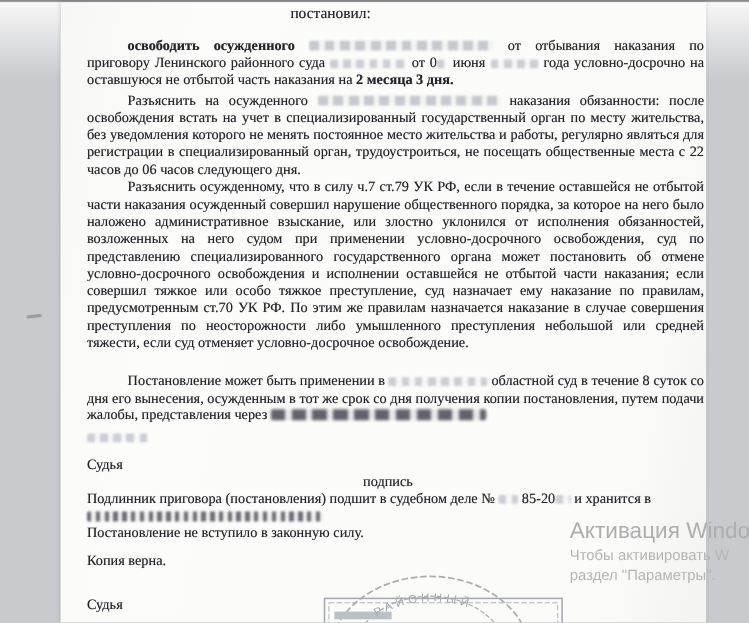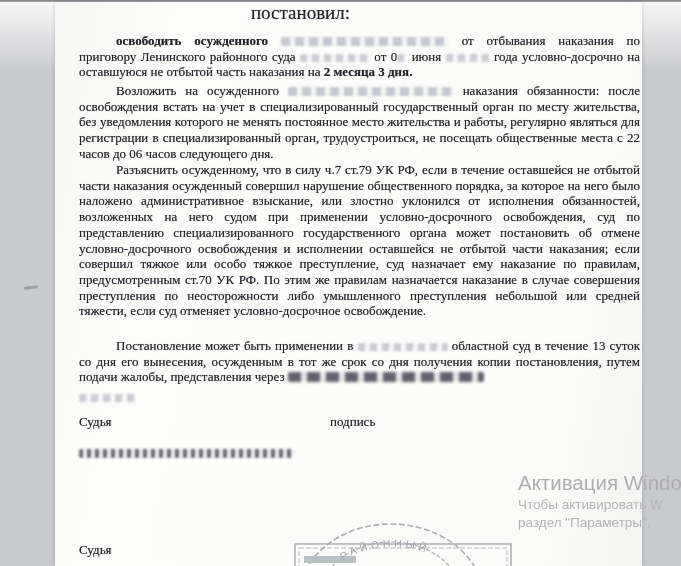--- a/index.html
+++ b/index.html
@@ -28,29 +28,29 @@
   
   .rx{display:inline-block;height:9px;border-radius:2px;transform:translateY(1px);
     background:repeating-linear-gradient(90deg,#c6c9cf 0 9px,rgba(198,201,207,.15) 9px 14px);
     filter:blur(1px);}
   .rx-faint{background:repeating-linear-gradient(90deg,#ccced4 0 7px,rgba(204,206,212,.1) 7px 12px);
     filter:blur(1.2px);height:8px;}
   .rx-dark{background:repeating-linear-gradient(90deg,#61626c 0 13px,rgba(97,98,108,.12) 13px 19px);
     filter:blur(1.4px);height:10px;}
   .rx-dots{background:repeating-linear-gradient(90deg,#6d6e78 0 4px,rgba(109,110,120,.08) 4px 8px);
     filter:blur(.9px);height:9px;}
-  .heading{top:3px;text-align:center;font-size:19px;}
+  .heading{top:3px;text-align:center;font-size:14px;}
   .heading span{display:inline-block;margin-right:118px;}
   .p-release{top:31px;}
   .p-duties{top:81px;}
   .p-clarify{top:160px;}
   .p-appeal{top:336px;}
   .l-city2{top:387px;}
   .sig-row{top:412px;height:18px;position:absolute;}
-  .sig-val{position:absolute;left:251px;top:0;}
+  .sig-val{position:absolute;left:251px;top:16px;}
   .p-original{top:443px;line-height:15.6px;}
   .l-copy{top:500px;}
   .l-judge2{top:540px;}
   .stamp{position:absolute;left:173px;top:502px;}
   .artifact-dash{position:absolute;left:24px;top:286px;width:14px;height:3px;
     background:#9a9ca1;border-radius:2px;transform:rotate(-6deg);filter:blur(.6px);}
   .watermark{
     position:absolute;left:518px;top:470px;width:170px;
     font-family:"Liberation Sans","DejaVu Sans",sans-serif;
     color:#b2b2b2;z-index:5;white-space:nowrap;
@@ -81,55 +81,65 @@
       <span>от 0</span><span class="rx rx-faint" style="width:10px"></span>
       <span>июня</span>
       <span class="rx rx-faint" style="width:44px"></span>
       <span>года условно-досрочно на оставшуюся не отбытой часть наказания на</span>
       <b>2 месяца 3 дня.</b>
     </p>
   </div>
 
   <div class="blk jst p-duties">
     <p class="ind">
-      <span>Возложить на осужденного</span>
+      <span>Разъяснить на осужденного</span>
       <span class="rx" style="width:166px"></span>
       <span>наказания обязанности:</span>
       <span>после освобождения встать на учет в специализированный государственный орган по месту жительства, без уведомления которого не менять постоянное место жительства и работы, регулярно являться для регистрации в специализированный орган, трудоустроиться, не посещать общественные места с 22 часов до 06 часов следующего дня.</span>
     </p>
   </div>
 
   <div class="blk jst p-clarify">
     <p class="ind">Разъяснить осужденному, что в силу ч.7 ст.79 УК РФ, если в течение оставшейся не отбытой части наказания осужденный совершил нарушение общественного порядка, за которое на него было наложено административное взыскание, или злостно уклонился от исполнения обязанностей, возложенных на него судом при применении условно-досрочного освобождения, суд по представлению специализированного государственного органа может постановить об отмене условно-досрочного освобождения и исполнении оставшейся не отбытой части наказания; если совершил тяжкое или особо тяжкое преступление, суд назначает ему наказание по правилам, предусмотренным ст.70 УК РФ. По этим же правилам назначается наказание в случае совершения преступления по неосторожности либо умышленного преступления небольшой или средней тяжести, если суд отменяет условно-досрочное освобождение.</p>
   </div>
 
   <div class="blk jst p-appeal">
     <p class="ind">
       <span>Постановление может быть применении в</span>
       <span class="rx rx-faint" style="width:90px"></span>
-      <span>областной суд в течение 13 суток со дня его вынесения, осужденным в тот же срок со дня получения копии постановления, путем подачи жалобы, представления через</span>
+      <span>областной суд в течение 8 суток со дня его вынесения, осужденным в тот же срок со дня получения копии постановления, путем подачи жалобы, представления через</span>
       <span class="rx rx-dark" style="width:196px"></span>
     </p>
   </div>
 
   <div class="blk l-city2">
     <span class="rx rx-faint" style="width:56px"></span>
   </div>
 
   <div class="blk sig-row">
     <span>Судья</span>
     <span class="sig-val">подпись</span>
   </div>
 
   <div class="blk p-original">
     <p>
+      <span>Подлинник приговора (постановления) подшит в судебном деле №</span>
+      <span class="rx rx-faint" style="width:18px"></span>
+      <span>85-20</span><span class="rx rx-faint" style="width:14px"></span>
+      <span>и хранится в</span>
+    </p>
+    <p>
       <span class="rx rx-dots" style="width:215px"></span>
     </p>
+    <p>Постановление не вступило в законную силу.</p>
   </div>
 
+  <div class="blk l-copy">
+    <span>Копия верна.</span>
+  </div>
 
   <div class="blk l-judge2">
     <span>Судья</span>
   </div>
 
   <svg class="stamp" width="290" height="64" viewBox="0 0 290 64">
     <defs>
       <filter id="stampblur">
           <feGaussianBlur stdDeviation="0.55"></feGaussianBlur>
         </filter>

